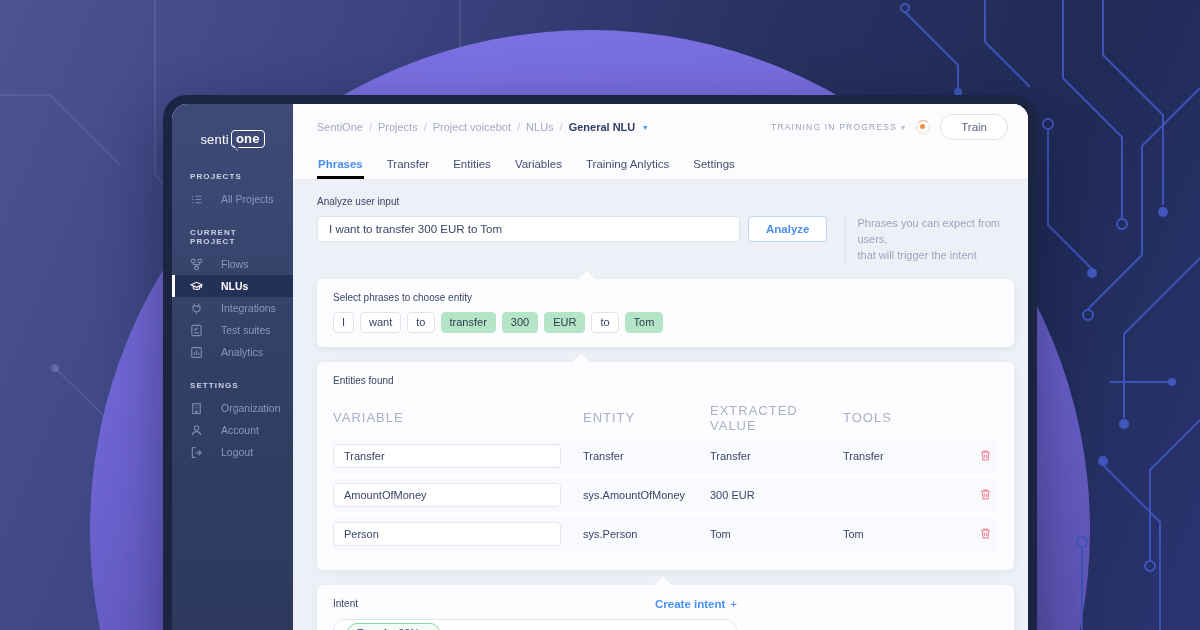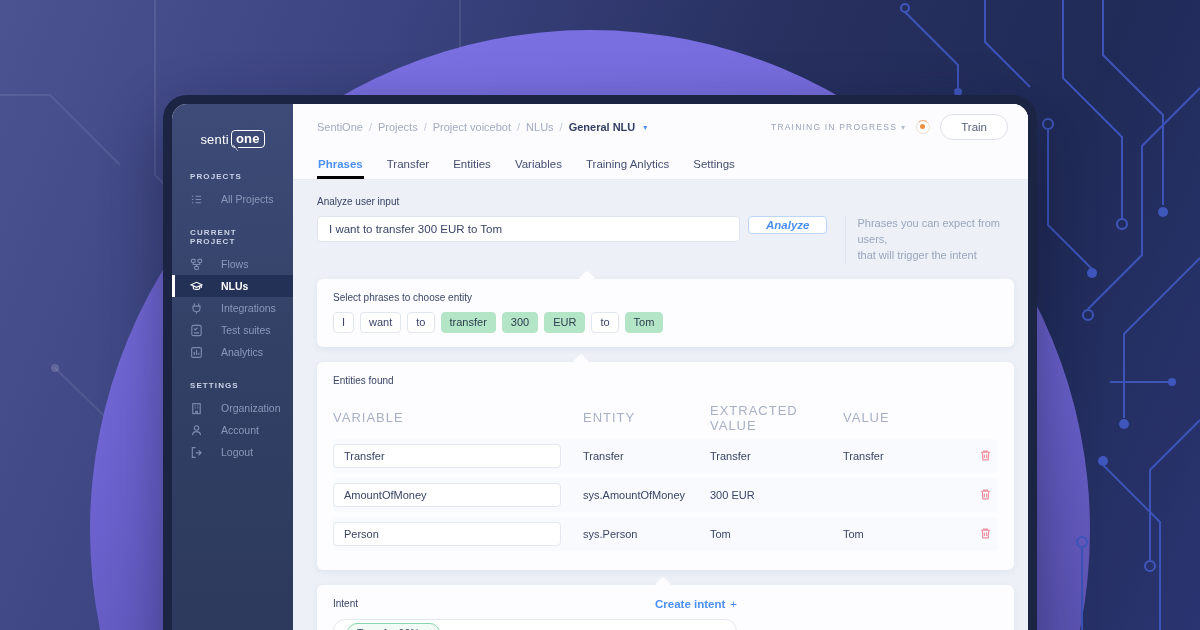--- a/index.html
+++ b/index.html
@@ -61,21 +61,21 @@
 
   .tab-bar { background:#fcfcfe; padding:6px 24px 0; display:flex; gap:22px; border-bottom:1px solid #e8ebf2; }
   .tab { font-size:11.5px; color:#454f70; padding:6px 1px 9px; cursor:pointer; white-space:nowrap; }
   .tab.active { color:#4a90f2; font-weight:700; border-bottom:3px solid #000000; padding-bottom:6px; }
 
   .content { flex:1; padding:14px 14px 14px 24px; display:flex; flex-direction:column; }
   .section-label { font-size:10px; color:#3a4566; margin:2px 0 9px; }
 
   .analyze-row { display:flex; align-items:stretch; gap:8px; }
   .analyze-input { flex:0 0 423px; height:26px; border:1px solid #dfe3ec; border-radius:4px; background:#fff; padding:8px 11px; font-size:11.5px; color:#3a4566; font-family:"Liberation Sans",sans-serif; }
-  .btn-analyze { height:18px; background:#fff; border:1px solid #bcd6f8; border-radius:4px; color:#4a90f2; font-weight:700; font-size:11.5px; padding:0 17px; cursor:pointer;font-style:italic; }
+  .btn-analyze { height:26px; background:#fff; border:1px solid #bcd6f8; border-radius:4px; color:#4a90f2; font-weight:700; font-size:11.5px; padding:0 17px; cursor:pointer; }
   .helper { border-left:1px solid #dfe3ec; margin-left:10px; padding-left:11px; font-size:11px; color:#9aa6bd; line-height:1.45; align-self:center; }
 
   .panel { position:relative; background:#fdfdff; border-radius:6px; box-shadow:0 2px 7px rgba(45,65,130,.07); padding:11px 16px 14px; }
   .notch { position:absolute; top:-6px; width:12px; height:12px; background:#fdfdff; transform:rotate(45deg); border-radius:2px; }
 
   .panel-select { margin-top:15px; }
   .tokens { display:flex; gap:6px; margin-top:3px; }
   .token { background:#fff; border:1px solid #e1e5ee; border-radius:4px; padding:4px 8px; font-size:11px; color:#3a4566; cursor:pointer; line-height:1; }
   .token.hl { background:#b4e5c6; border-color:#b4e5c6; color:#2e4050; }
 
@@ -292,21 +292,21 @@
         </div>
       </div>
 
       <div class="panel panel-entities">
         <span class="notch" style="left:258px"></span>
         <div class="section-label">Entities found</div>
         <div class="egrid head">
           <div class="col-h">VARIABLE</div>
           <div class="col-h">ENTITY</div>
           <div class="col-h">EXTRACTED VALUE</div>
-          <div class="col-h">VALUE</div>
+          <div class="col-h">TOOLS</div>
           <div></div>
         </div>
 
         <div class="egrid erow">
           <div><input class="var-input" value="Transfer" style=""></div>
           <div class="cell">Transfer</div>
           <div class="cell">Transfer</div>
           <div class="cell">Transfer</div>
           <button class="trash-btn"><svg viewBox="0 0 14 14">
                 <path d="M2 3.5h10M5 3.5V2.2h4v1.3M3.6 3.5l.5 8.3h5.8l.5-8.3M5.8 5.8v3.9M8.2 5.8v3.9"></path>

